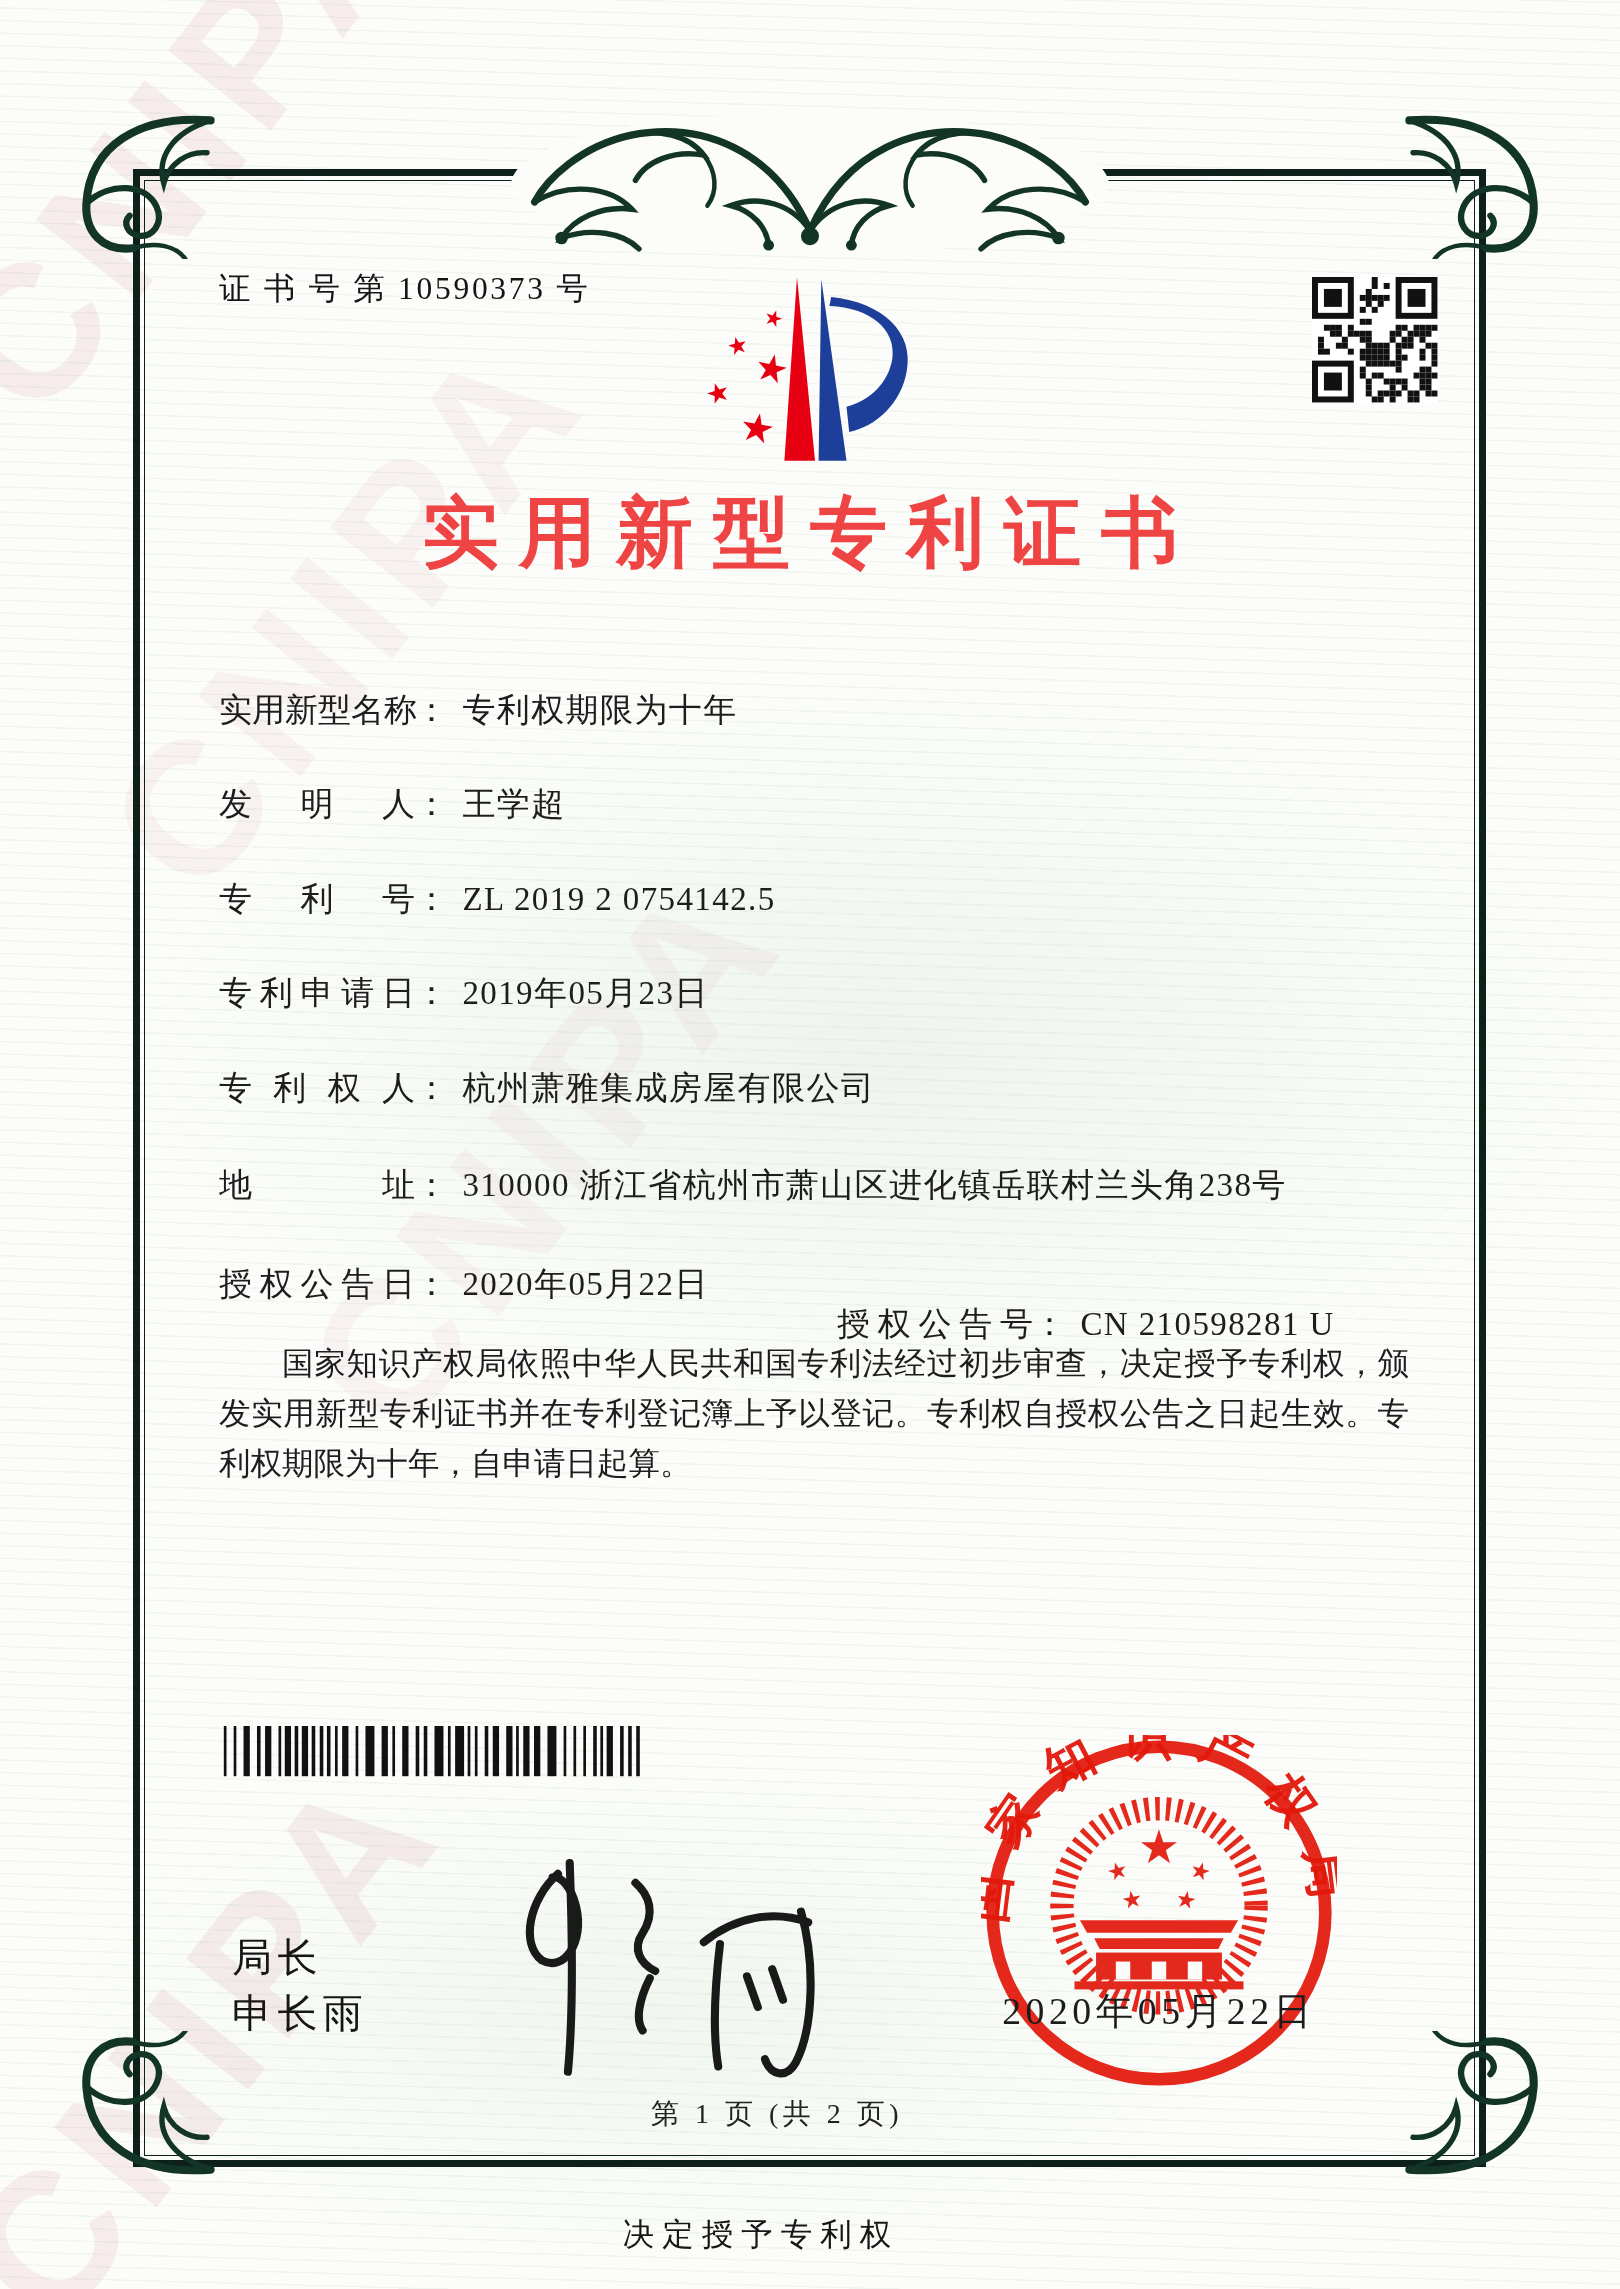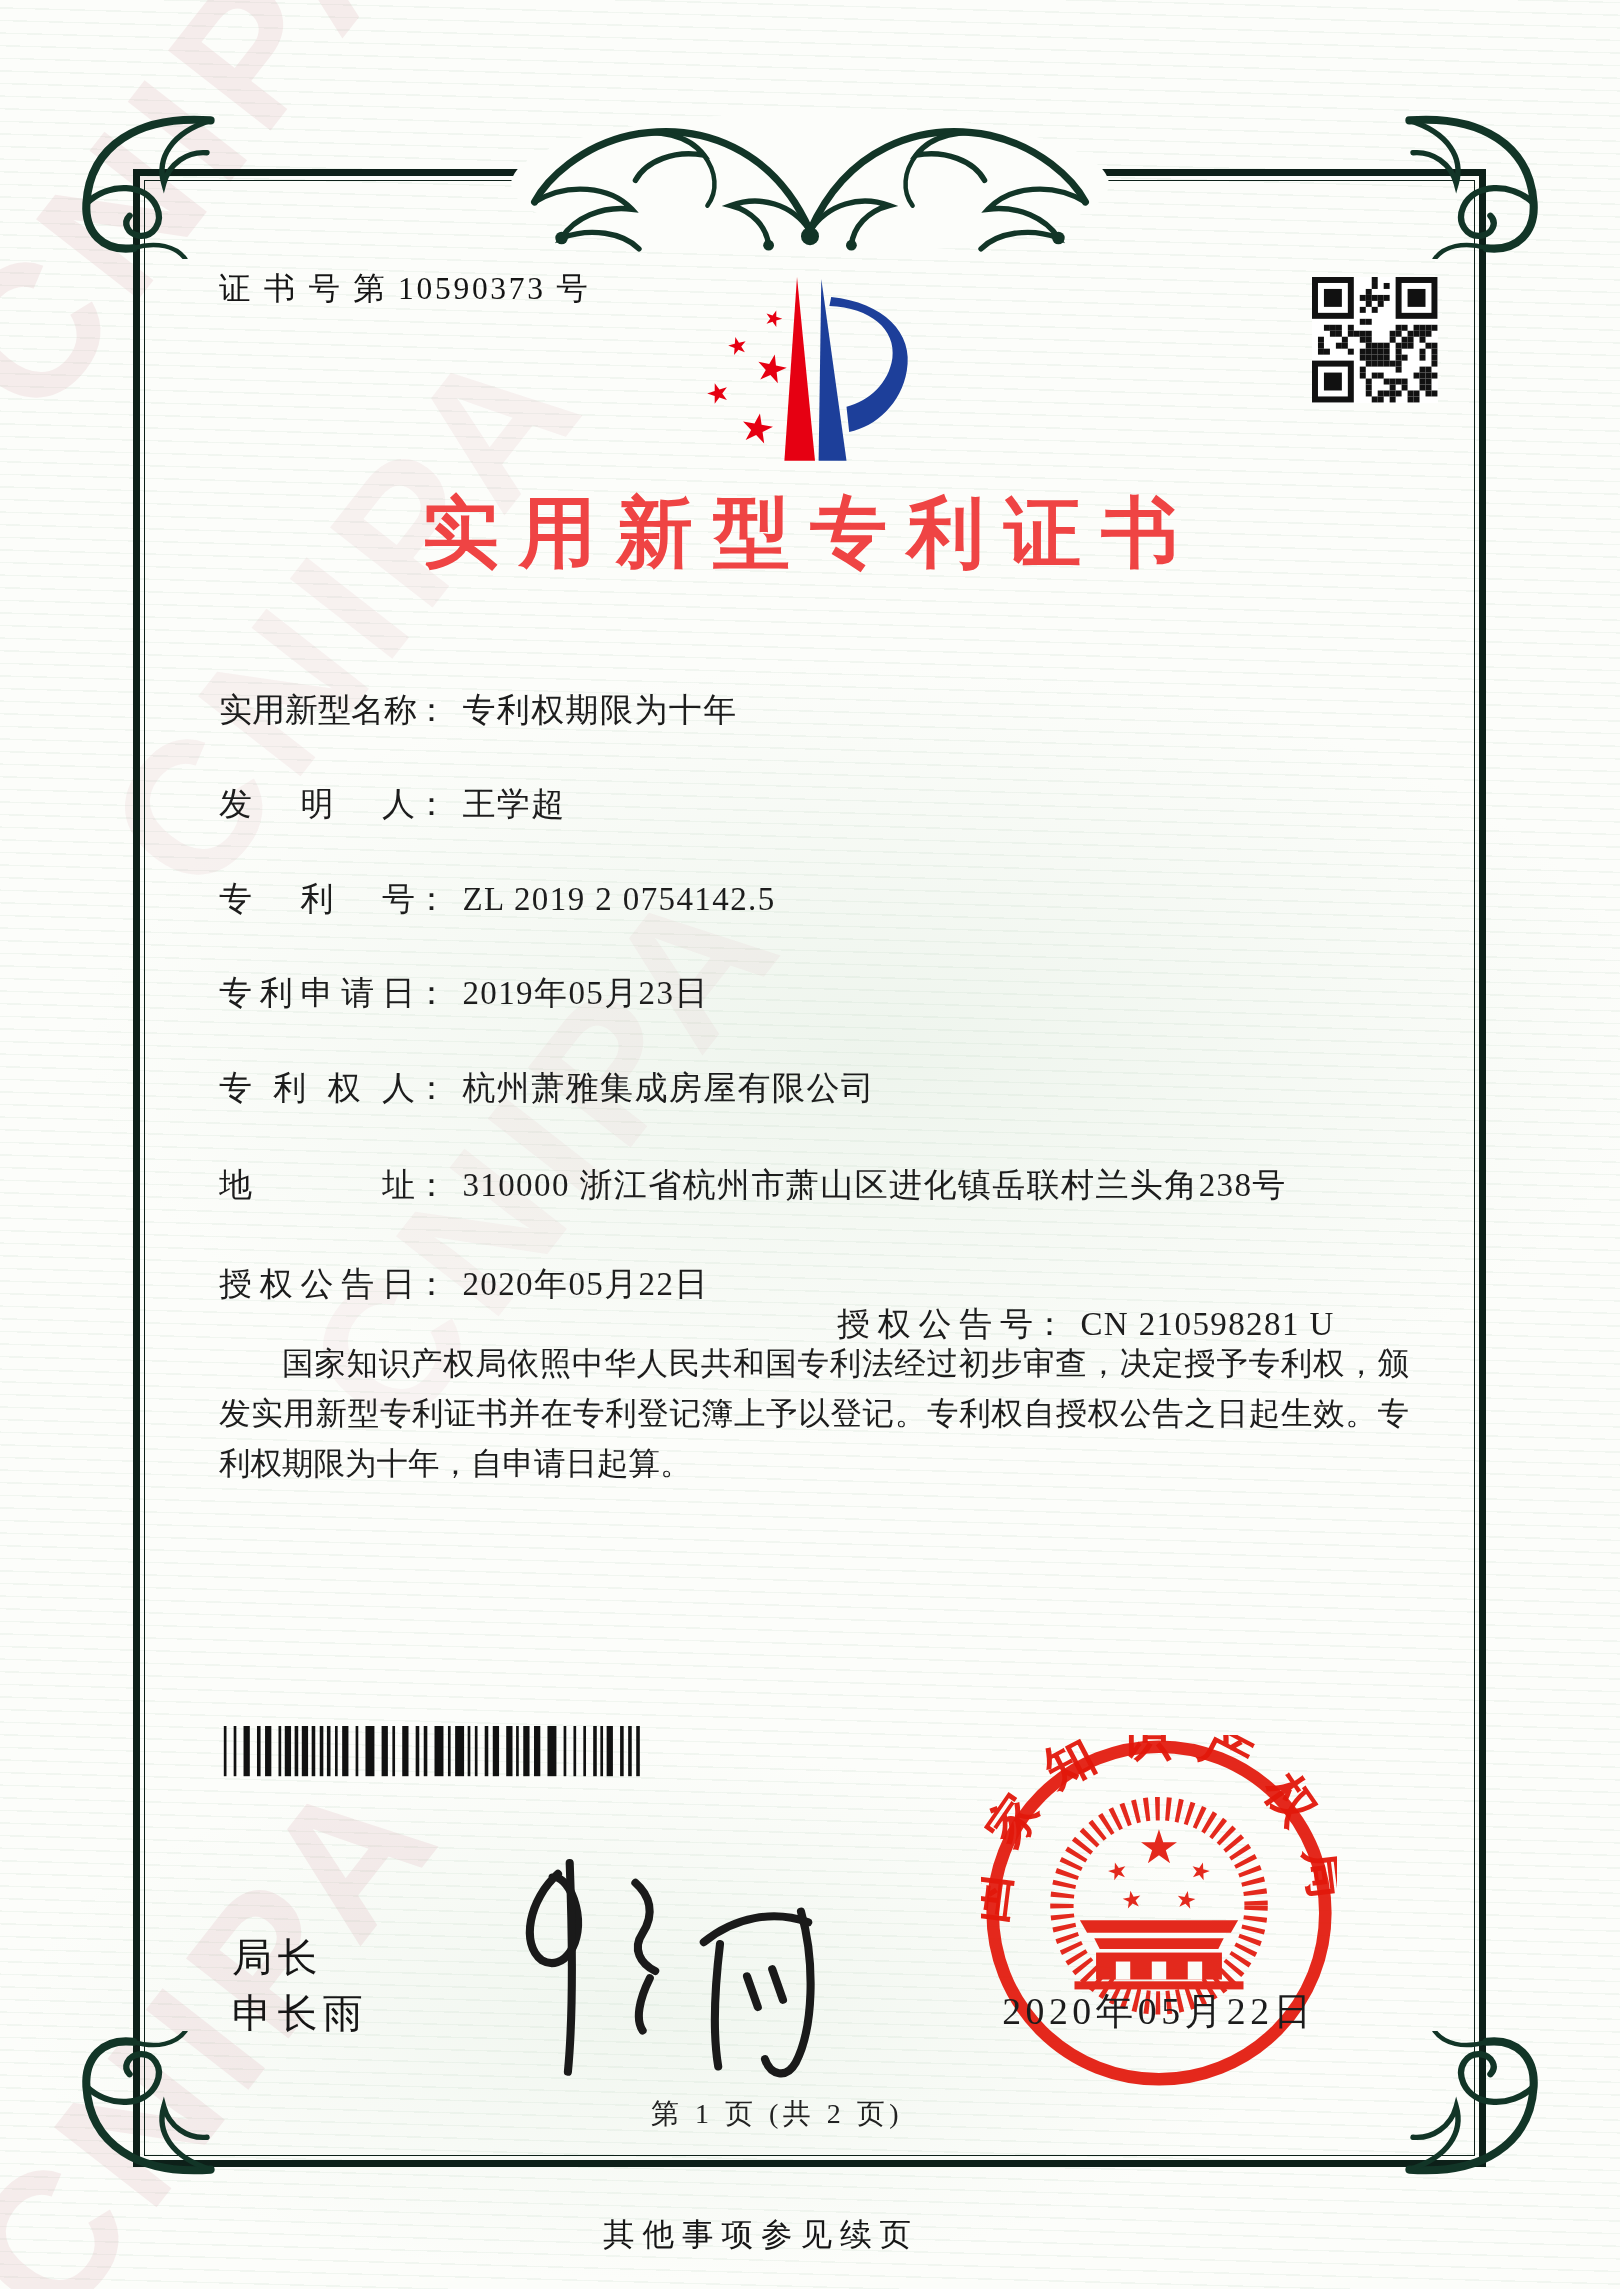--- a/index.html
+++ b/index.html
@@ -400,16 +400,16 @@
         <rect x="150" y="252" width="16" height="20"></rect>
         <rect x="190" y="252" width="16" height="20"></rect>
         <rect x="230" y="252" width="16" height="20"></rect>
       </g>
     </g>
     <text x="198" y="322" text-anchor="middle" font-size="42" letter-spacing="5" fill="#1c1c1c">2020年05月22日</text>
   </svg>
 
   <div class="page-num">第 1 页 (共 2 页)</div>
 
-  <div class="cont-note">其他事项参见续页</div>
+  <div class="cont-note">决定授予专利权</div>
 
 </div>
 
 
 </body></html>

